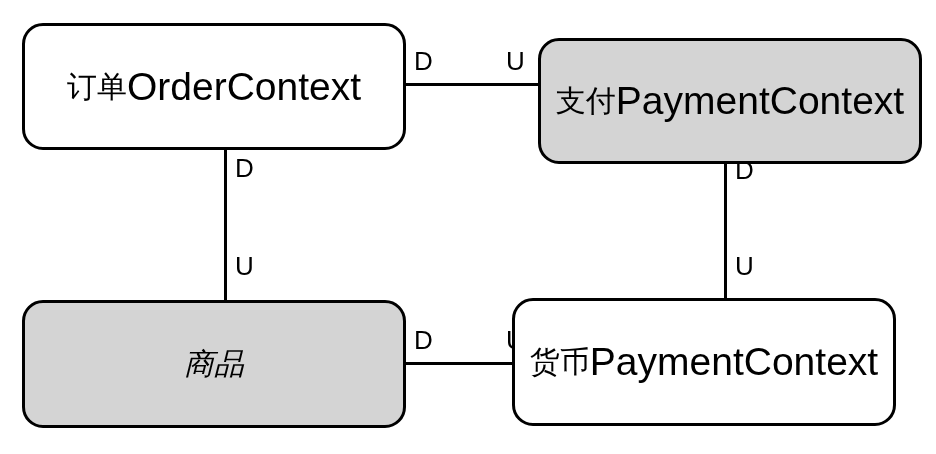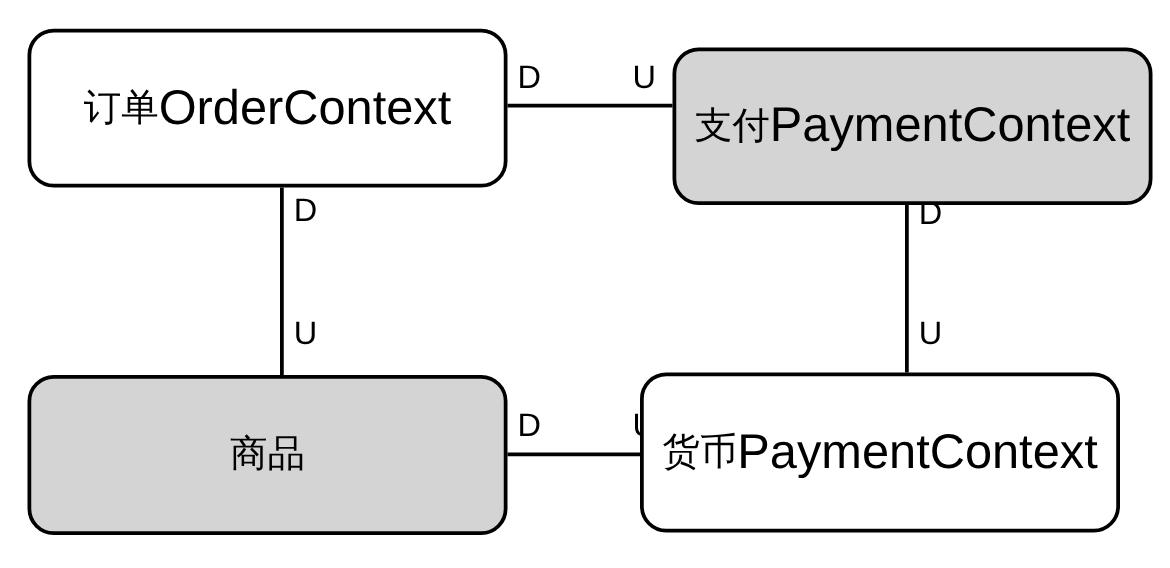--- a/index.html
+++ b/index.html
@@ -34,21 +34,21 @@
     line-height: 40px;
     white-space: nowrap;
   }
   .node .en {
     font-size: 39px;
     line-height: 40px;
     white-space: nowrap;
   }
   #node-order    { left: 22px;  top: 23px;  width: 384px; height: 127px; }
   #node-payment  { left: 538px; top: 38px;  width: 384px; height: 126px; text-align: right; }
-  #node-product  { left: 22px;  top: 300px; width: 384px; height: 128px; }
+  #node-product  { left: 22px;  top: 300px; width: 384px; height: 128px; font-style: italic; }
   #node-currency { left: 512px; top: 298px; width: 384px; height: 128px; }
 
   .edge-line {
     position: absolute;
     background: #000000;
   }
   #edge-order-payment   { left: 406px; top: 83px;  width: 132px; height: 3px; }
   #edge-product-currency{ left: 406px; top: 362px; width: 132px; height: 3px; }
   #edge-order-product   { left: 224px; top: 150px; width: 3px;   height: 150px; }
   #edge-payment-currency{ left: 724px; top: 148px; width: 3px;   height: 150px; }

